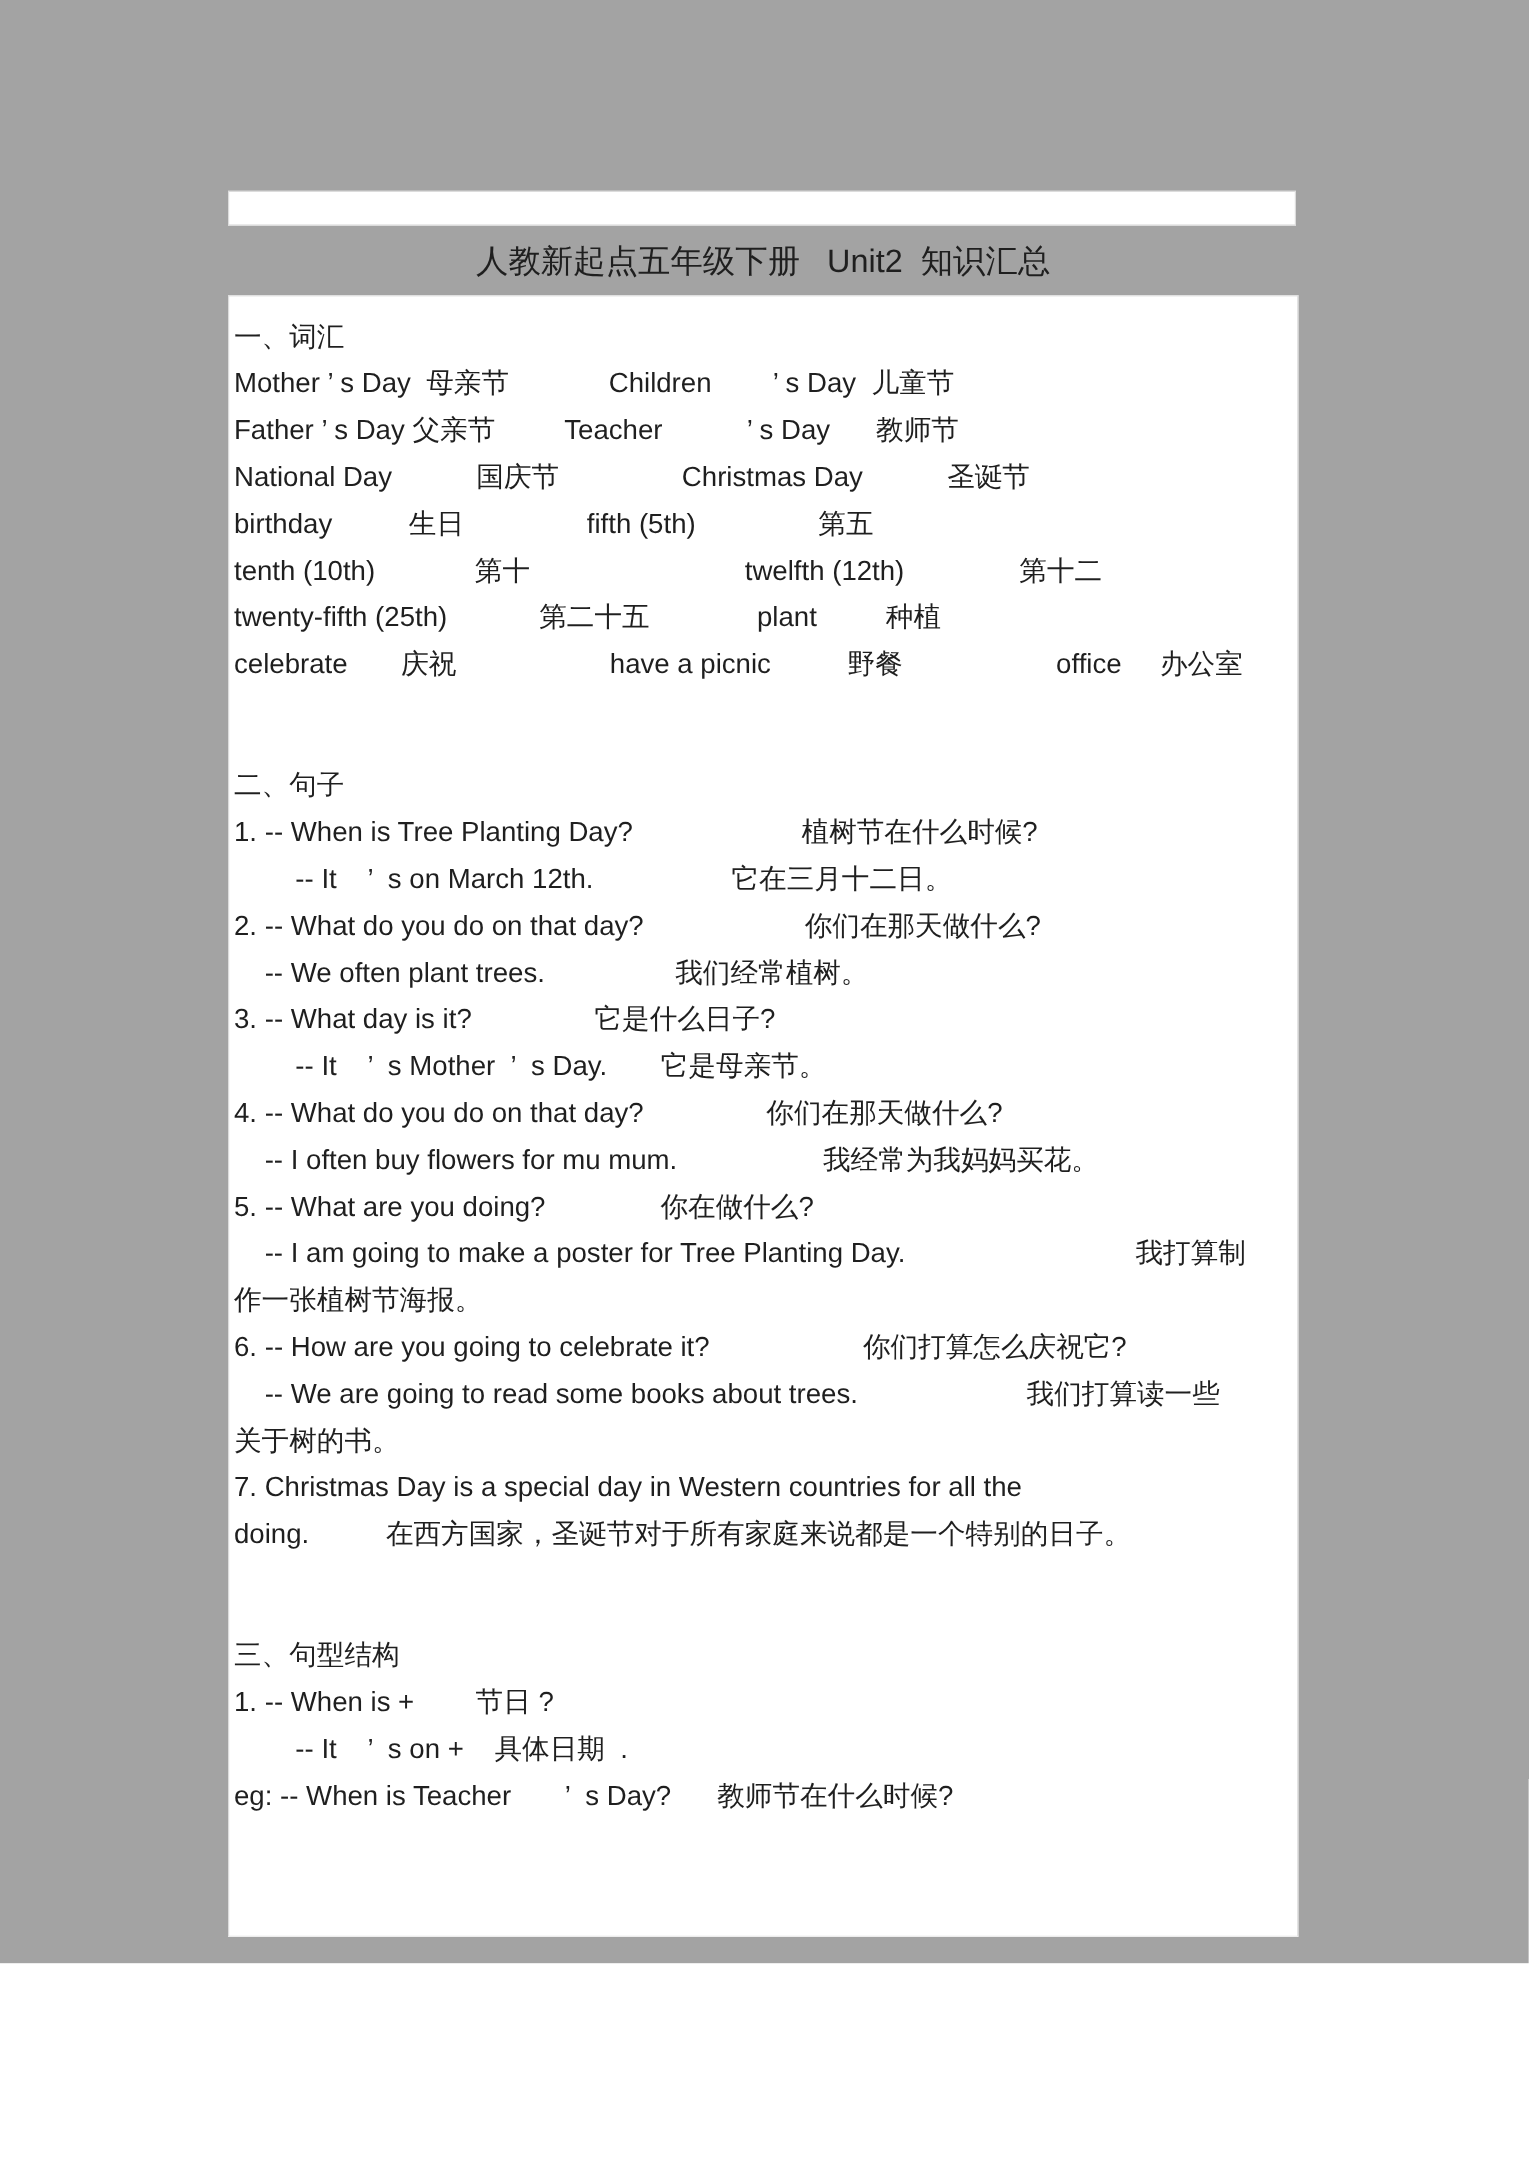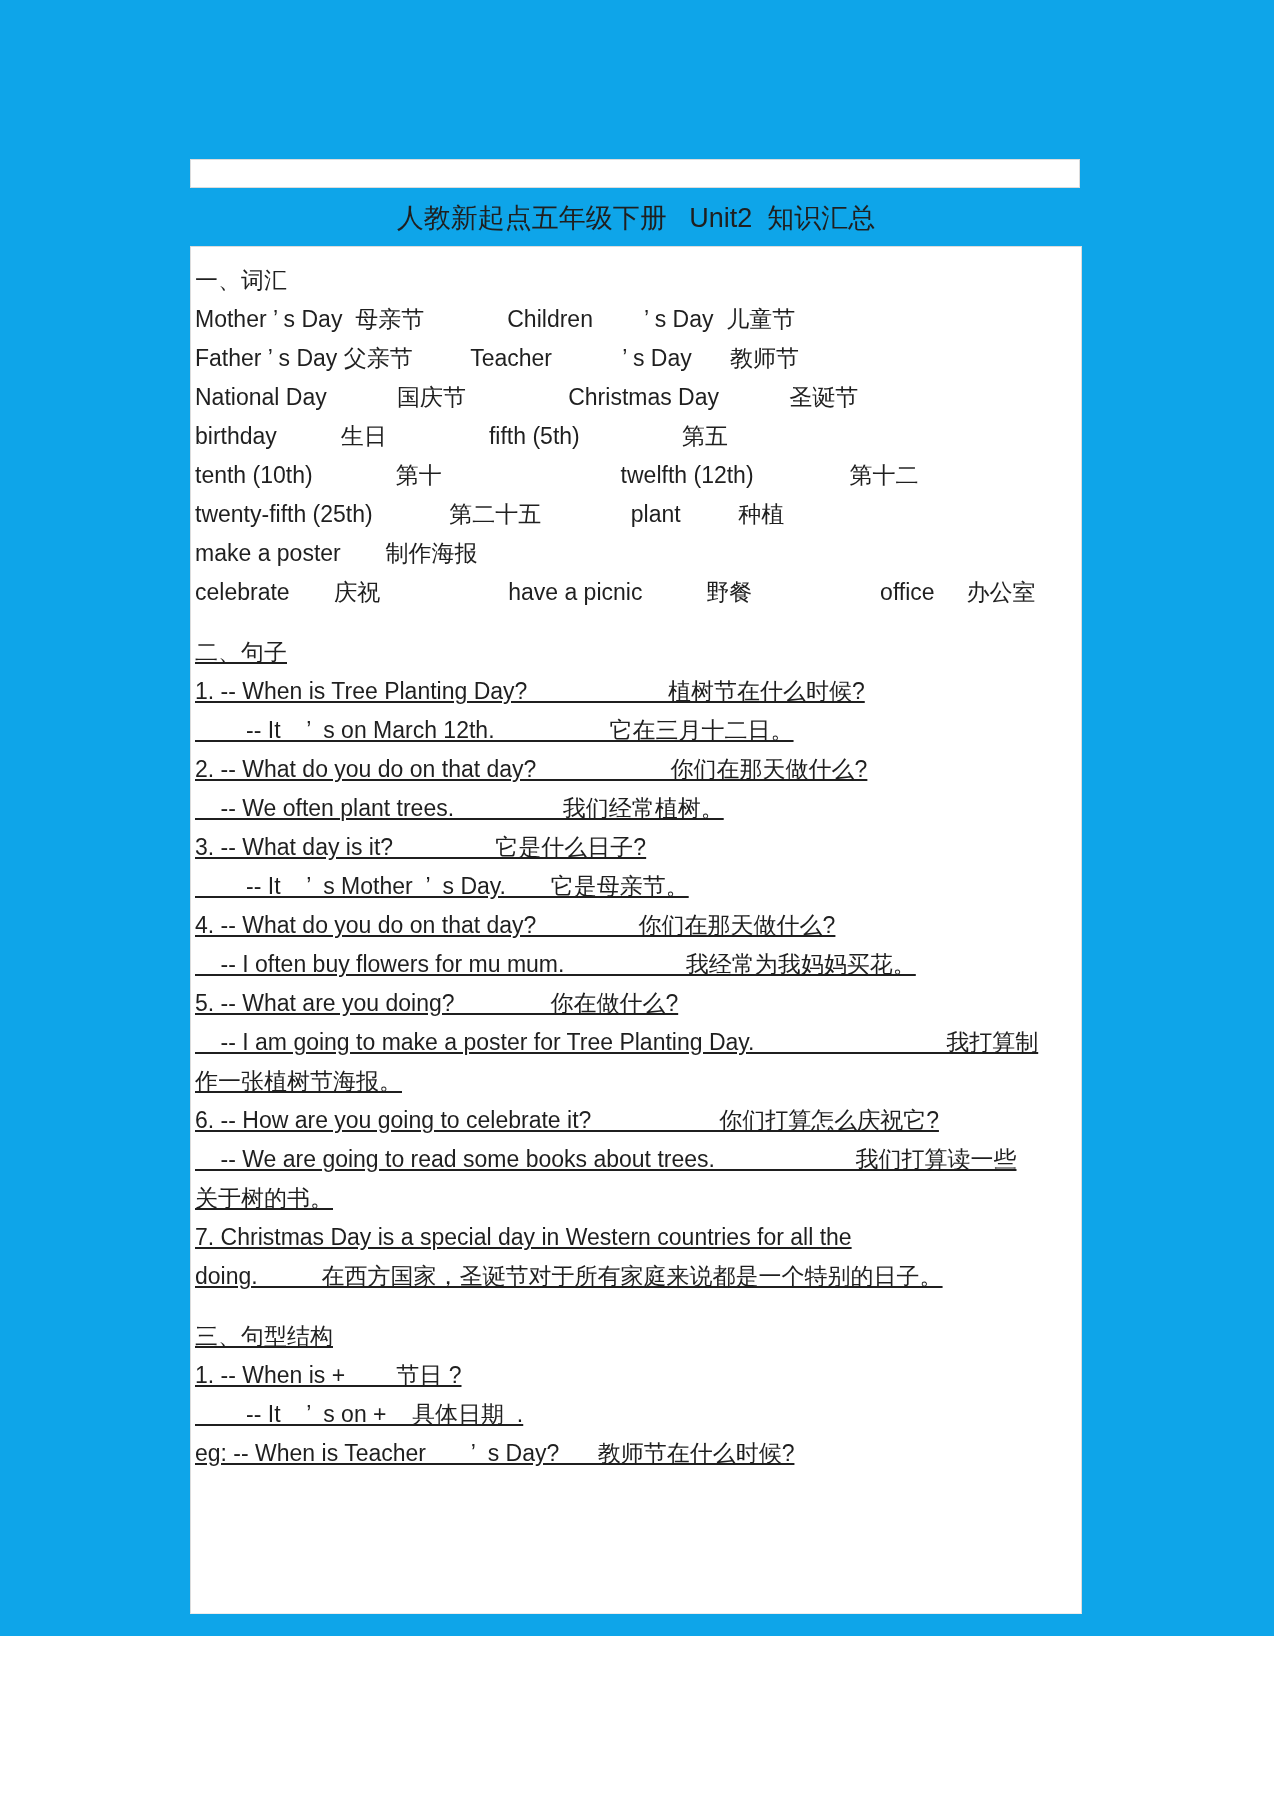--- a/index.html
+++ b/index.html
@@ -8,21 +8,21 @@
     background: #ffffff;
     width: 1274px;
     height: 1804px;
     font-family: "Liberation Sans", "DejaVu Sans", sans-serif;
     color: #1f1f1f;
   }
   .viewer {
     position: relative;
     width: 1274px;
     height: 1636px;
-    background: #0ea5e9;
+    background: #a3a3a3;
     overflow: hidden;
   }
   .top-strip {
     position: absolute;
     left: 190px;
     top: 159px;
     width: 890px;
     height: 29px;
     background: #ffffff;
     border: 1px solid #dcdcdc;
@@ -48,21 +48,21 @@
     width: 892px;
     height: 1368px;
     box-sizing: border-box;
     background: #ffffff;
     border: 1px solid #dcdcdc;
     border-bottom-color: #ededed;
     padding: 14px 0 0 4px;
     overflow: hidden;
   }
   .sec { margin: 0; }
-  .sec + .sec { margin-top: 21px; text-decoration: underline; } 
+  .sec + .sec { margin-top: 62px; } 
   .heading, .line {
     font-size: 23px;
     line-height: 39px;
     white-space: pre;
     color: #1f1f1f;
   }
 </style>
 </head>
 <body>
 
@@ -76,21 +76,20 @@
 
     <section class="sec">
       <div class="heading">一、词汇</div>
       <div class="lines">
           <div class="line">Mother ’ s Day  母亲节             Children        ’ s Day  儿童节</div>
           <div class="line">Father ’ s Day 父亲节         Teacher           ’ s Day      教师节</div>
           <div class="line">National Day           国庆节                Christmas Day           圣诞节</div>
           <div class="line">birthday          生日                fifth (5th)                第五</div>
           <div class="line">tenth (10th)             第十                            twelfth (12th)               第十二</div>
           <div class="line">twenty-fifth (25th)            第二十五              plant         种植</div>
-          <div class="line">make a poster       制作海报</div>
           <div class="line">celebrate       庆祝                    have a picnic          野餐                    office     办公室</div>
         </div>
     </section>
 
     <section class="sec">
       <div class="heading">二、句子</div>
       <div class="lines">
           <div class="line">1. -- When is Tree Planting Day?                      植树节在什么时候?</div>
           <div class="line">        -- It    ’  s on March 12th.                  它在三月十二日。</div>
           <div class="line">2. -- What do you do on that day?                     你们在那天做什么?</div>

